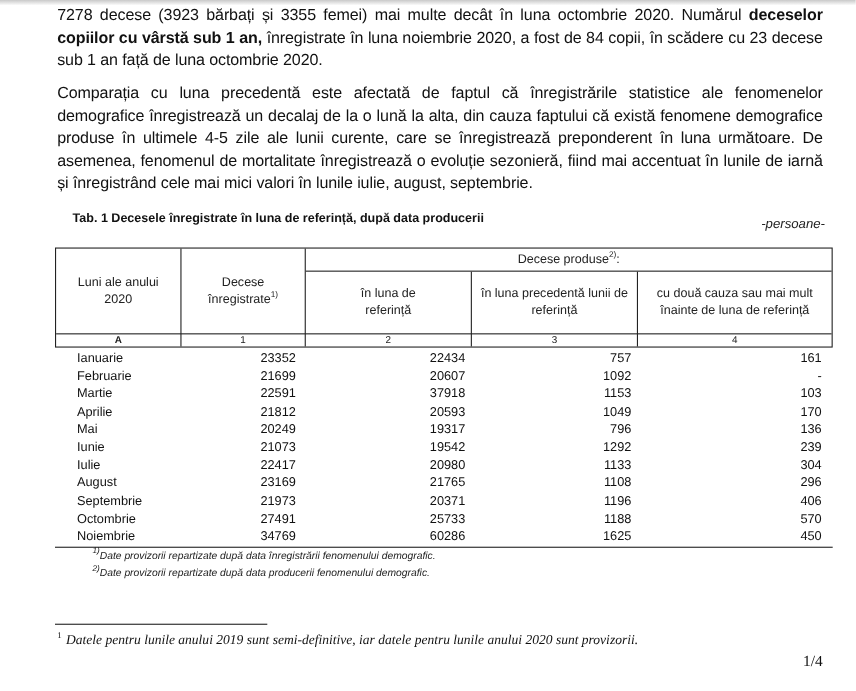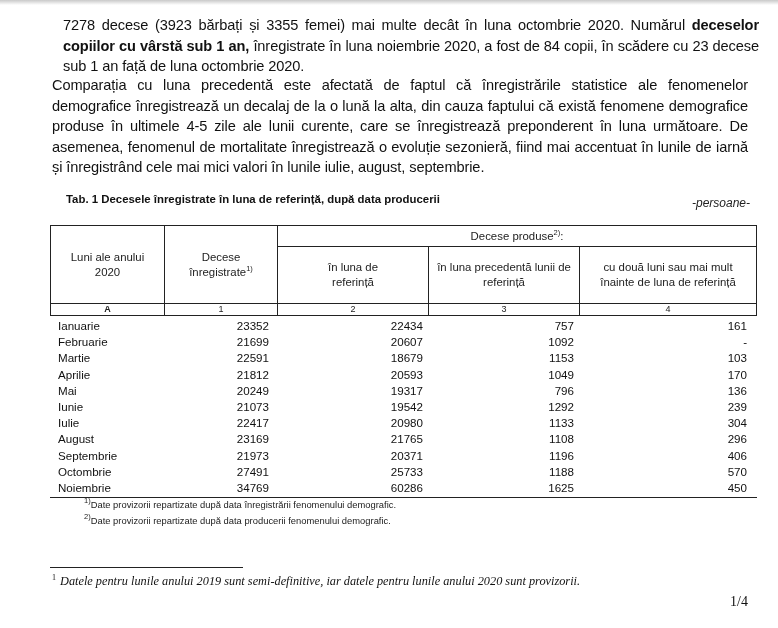--- a/index.html
+++ b/index.html
@@ -35,49 +35,49 @@
     position: relative; height: 91px; border: 1px solid #222; box-sizing: border-box;
   }
   .hc { position: absolute; top: 0; display: flex; align-items: center; justify-content: center;
         text-align: center; font-size: 11.4px; line-height: 15px; color: #222; }
   .vline { position: absolute; top: 0; width: 1px; background: #222; }
   .hline { position: absolute; height: 1px; background: #222; }
   sup { font-size: 7.5px; vertical-align: 5px; line-height: 0; }
 
   .rows { position: absolute; left: 0; top: 93px; width: 707px; }
   .row { position: relative; height: 16.2px; font-size: 11.6px; color: #111; }
-  .row span { position: absolute; top: 0; line-height: 16px; }
+  .row span { position: absolute; top: 0; line-height: 16px; margin-left: 12px; }
   .c-month { left: 8px; }
   .c1 { right: 488px; }
   .c2 { right: 334px; }
   .c3 { right: 183px; }
   .c4 { right: 10px; }
 
   .bottom-rule { position: absolute; left: 50px; top: 497px; width: 707px; height: 1px; background: #222; }
-  .tnote { position: absolute; left: 84px; font-size: 9.4px; color: #222; }
+  .tnote { position: absolute; left: 84px; font-size: 9.4px; color: #222; font-style: italic; }
   #tn1 { top: 499px; }
   #tn2 { top: 515px; }
 
   .fn-rule { position: absolute; left: 50px; top: 567px; width: 193px; height: 1px; background: #222; }
   .fn {
     position: absolute; left: 52px; top: 574px;
     font-family: "Liberation Serif", "DejaVu Serif", serif; font-style: italic; font-size: 12.3px; color: #111;
   }
   .fn sup { font-style: normal; font-size: 8px; vertical-align: 5px; margin-right: 4px; }
   .page-num {
     position: absolute; left: 730px; top: 594px;
     font-family: "Liberation Serif", "DejaVu Serif", serif; font-size: 14px; color: #111;
   }
 </style>
 </head>
 <body>
 
 <div class="top-shadow"></div>
 
-<p class="para" id="p1" style="margin:11px"><span>7278 decese (3923 bărbați și 3355 femei) mai multe decât în luna octombrie 2020. Numărul </span><b>deceselor copiilor cu vârstă sub 1 an,</b><span> înregistrate în luna noiembrie 2020, a fost de 84 copii, în scădere cu 23 decese sub 1 an față de luna octombrie 2020.</span></p>
+<p class="para" id="p1" style="margin:0"><span>7278 decese (3923 bărbați și 3355 femei) mai multe decât în luna octombrie 2020. Numărul </span><b>deceselor copiilor cu vârstă sub 1 an,</b><span> înregistrate în luna noiembrie 2020, a fost de 84 copii, în scădere cu 23 decese sub 1 an față de luna octombrie 2020.</span></p>
 
 <p class="para" id="p2" style="margin:0">Comparația cu luna precedentă este afectată de faptul că înregistrările statistice ale fenomenelor demografice înregistrează un decalaj de la o lună la alta, din cauza faptului că există fenomene demografice produse în ultimele 4-5 zile ale lunii curente, care se înregistrează preponderent în luna următoare. De asemenea, fenomenul de mortalitate înregistrează o evoluție sezonieră, fiind mai accentuat în lunile de iarnă și înregistrând cele mai mici valori în lunile iulie, august, septembrie.</p>
 
 <div class="tab-title">Tab. 1 Decesele înregistrate în luna de referință, după data producerii</div>
 <div class="unit">-persoane-</div>
 
 <div class="tbl">
   <div class="hdr">
 
     <div class="vline" style="left:113px;height:89px"></div>
@@ -97,21 +97,21 @@
     <div class="hc" style="left:227px;width:478px;height:20px">
       <span><span>Decese produse</span><sup>2)</sup><span>:</span></span>
     </div>
     <div class="hc" style="left:378px;top:21px;width:150px;height:56px">
       <span style="width:140px">în luna precedentă lunii de referință</span>
     </div>
     <div class="hc" style="left:227px;top:21px;width:150px;height:56px">
       <span style="width:72px">în luna de referință</span>
     </div>
     <div class="hc" style="left:529px;top:21px;width:176px;height:56px">
-      <span style="width:160px">cu două luni sau mai mult înainte de luna de referință</span>
+      <span style="width:160px">cu două cauza sau mai mult înainte de luna de referință</span>
     </div>
 
     <div class="hc" style="left:0;top:78px;width:113px;height:11px;font-size:9px;font-weight:bold">A</div>
     <div class="hc" style="left:114px;top:78px;width:112px;height:11px;font-size:9px">1</div>
     <div class="hc" style="left:227px;top:78px;width:150px;height:11px;font-size:9px">2</div>
     <div class="hc" style="left:378px;top:78px;width:150px;height:11px;font-size:9px">3</div>
     <div class="hc" style="left:529px;top:78px;width:176px;height:11px;font-size:9px">4</div>
   </div>
 
   <div class="rows" id="rows">
@@ -125,21 +125,21 @@
       <div class="row">
         <span class="c-month">Februarie</span>
         <span class="c1">21699</span>
         <span class="c2">20607</span>
         <span class="c3">1092</span>
         <span class="c4">-</span>
       </div>
       <div class="row">
         <span class="c-month">Martie</span>
         <span class="c1">22591</span>
-        <span class="c2">18679</span>
+        <span class="c2">37918</span>
         <span class="c3">1153</span>
         <span class="c4">103</span>
       </div>
       <div class="row">
         <span class="c-month">Aprilie</span>
         <span class="c1">21812</span>
         <span class="c2">20593</span>
         <span class="c3">1049</span>
         <span class="c4">170</span>
       </div>

